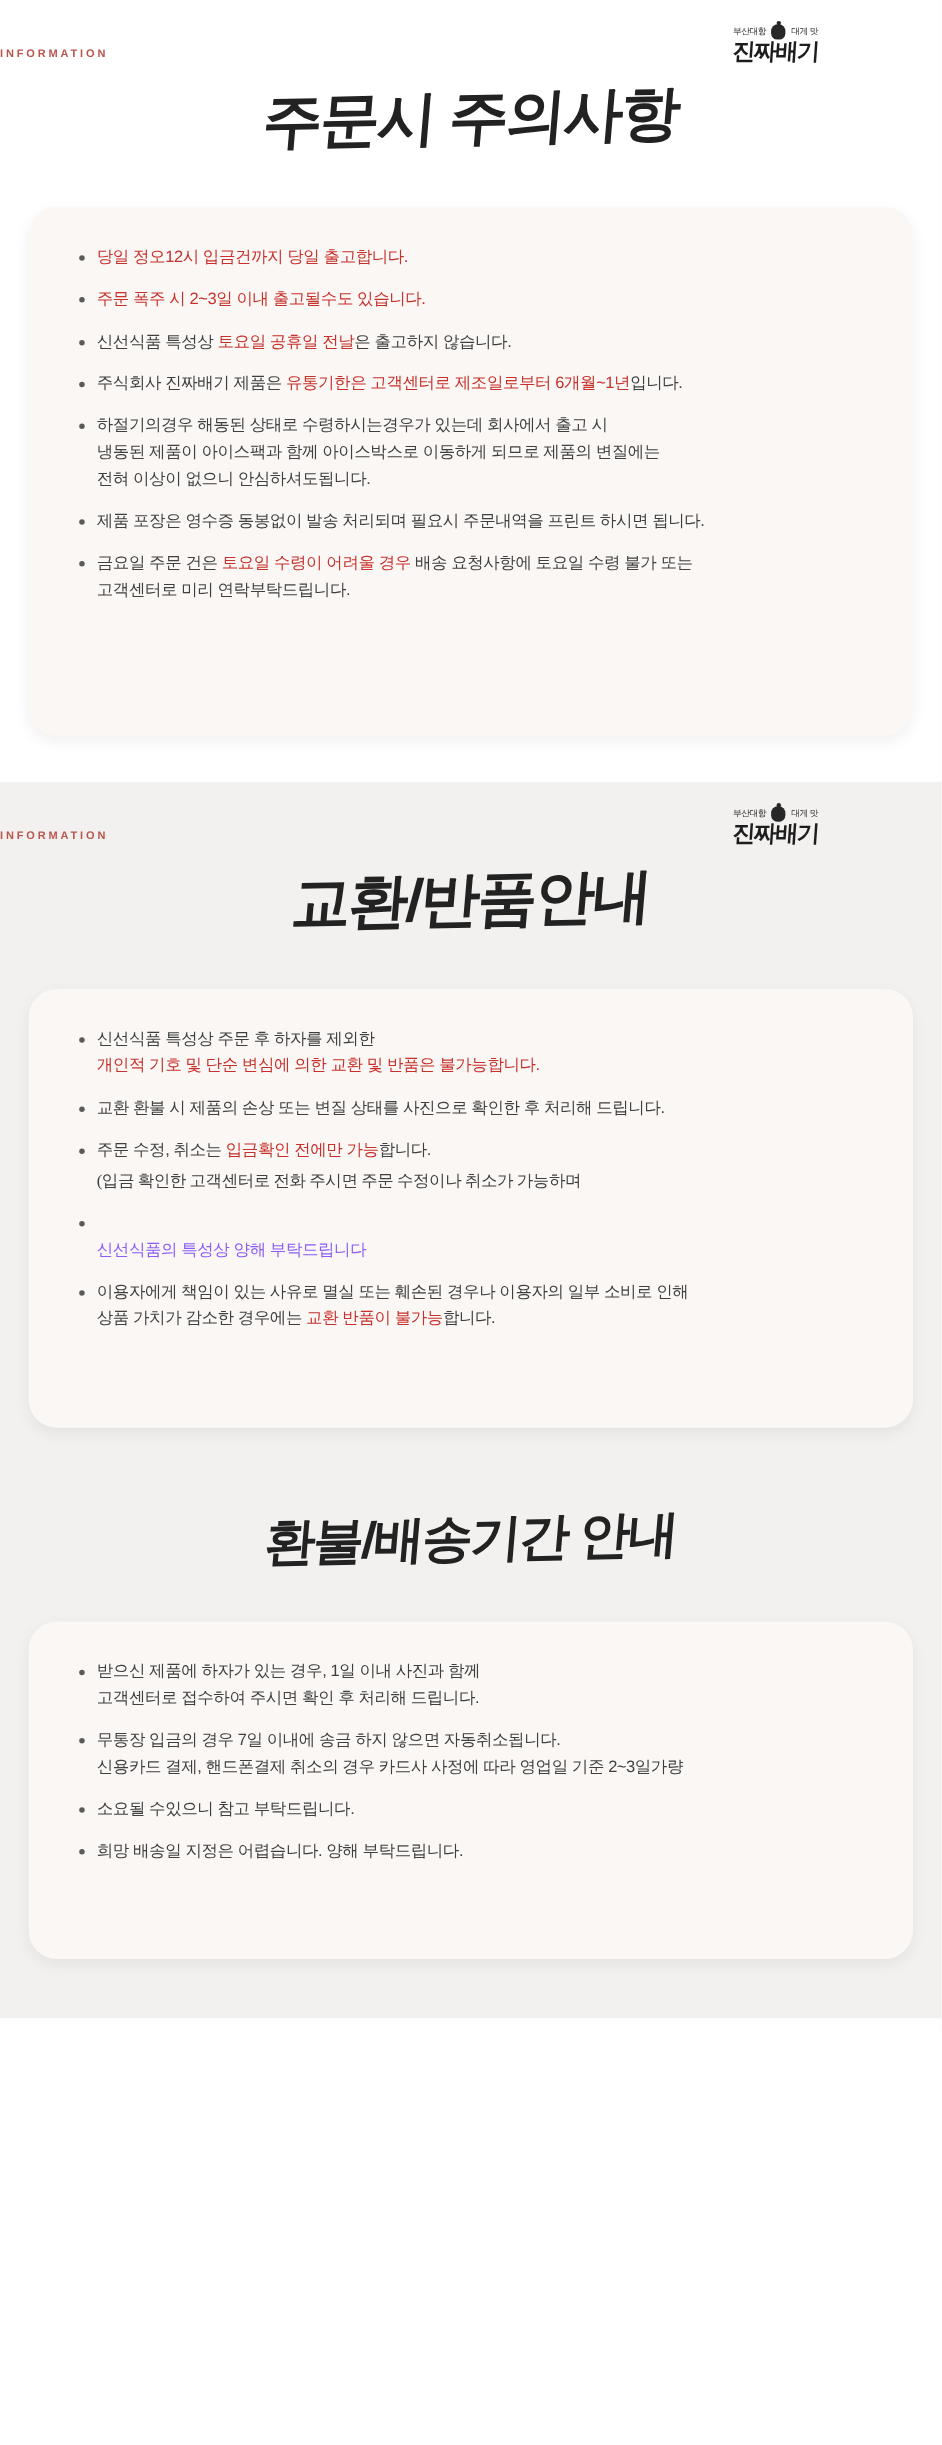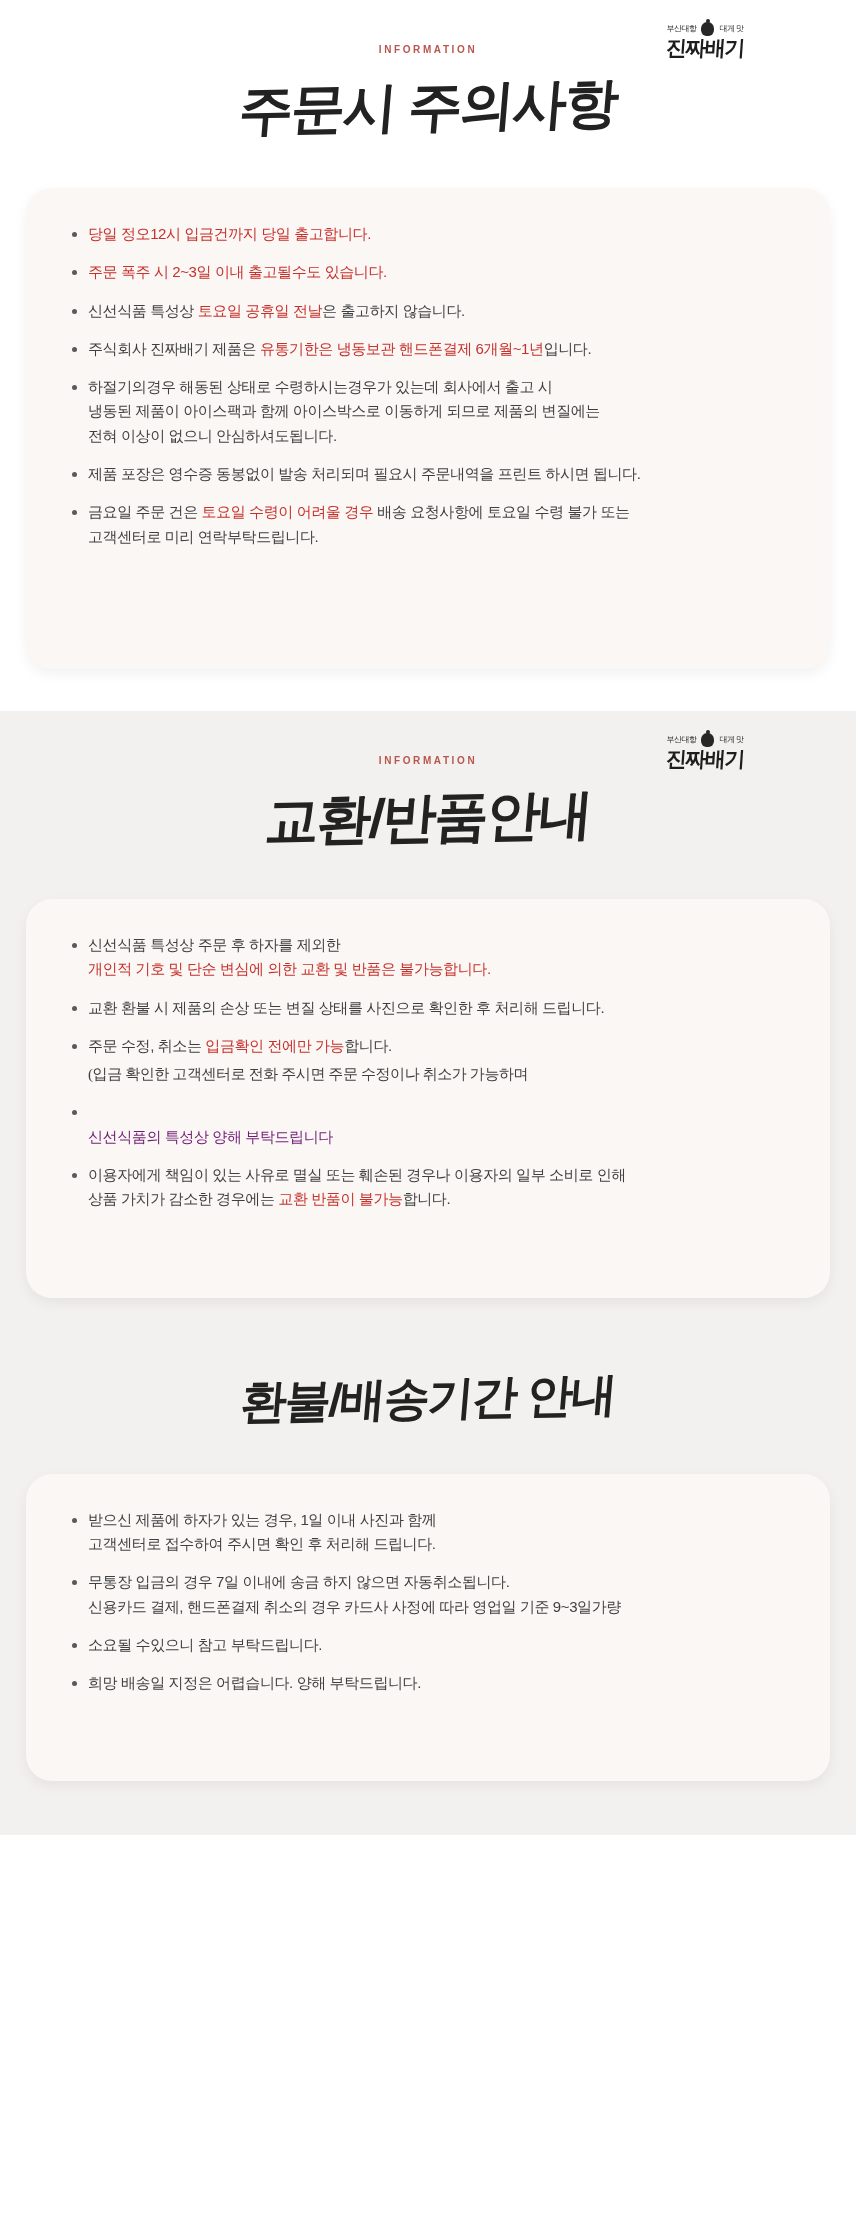--- a/index.html
+++ b/index.html
@@ -69,21 +69,20 @@
     font-size: 21px;
     font-weight: bold;
     color: #1d1d1d;
     letter-spacing: -1.5px;
     font-family: "Liberation Sans", sans-serif;
     transform: skewX(-4deg);
   }
 
   
   .info-label {
-    text-align: center;
     font-size: 10px;
     letter-spacing: 2.6px;
     color: #b9554d;
     font-weight: bold;
     padding-top: 22px;
   }
   .headline {
     text-align: center;
     font-size: 54px;
     font-weight: bold;
@@ -134,21 +133,21 @@
     content: "";
     position: absolute;
     left: 6px;
     top: 10px;
     width: 5px;
     height: 5px;
     background: #5a5a5a;
     border-radius: 50%;
   }
   .red   { color: #c7302b; }
-  .orange{ color: #701a75; }
+  .orange{ color: #8b5cf6; }
 </style>
 </head>
 <body>
 
 <div class="page">
 
   <div class="section s1">
 
     <div class="brand">
       <div class="brand-top">
@@ -160,21 +159,21 @@
     </div>
 
     <div class="info-label">INFORMATION</div>
     <h1 class="headline">주문시 주의사항</h1>
 
     <div class="card tall">
       <ul class="notes">
           <li class="bulleted"><span class="red">당일 정오12시 입금건까지 당일 출고합니다.</span></li>
           <li class="bulleted"><span class="red">주문 폭주 시 2~3일 이내 출고될수도 있습니다.</span></li>
           <li class="bulleted"><span>신선식품 특성상 </span><span class="red">토요일 공휴일 전날</span><span>은 출고하지 않습니다.</span></li>
-          <li class="bulleted"><span>주식회사 진짜배기 제품은 </span><span class="red">유통기한은 냉동보관 핸드폰결제 6개월~1년</span><span>입니다.</span></li>
+          <li class="bulleted"><span>주식회사 진짜배기 제품은 </span><span class="red">유통기한은 고객센터로 제조일로부터 6개월~1년</span><span>입니다.</span></li>
           <li class="bulleted"><span>하절기의경우 해동된 상태로 수령하시는경우가 있는데 회사에서 출고 시</span><br><span>냉동된 제품이 아이스팩과 함께 아이스박스로 이동하게 되므로 제품의 변질에는</span><br><span>전혀 이상이 없으니 안심하셔도됩니다.</span></li>
           <li class="bulleted"><span>제품 포장은 영수증 동봉없이 발송 처리되며 필요시 주문내역을 프린트 하시면 됩니다.</span></li>
           <li class="bulleted"><span>금요일 주문 건은 </span><span class="red">토요일 수령이 어려울 경우</span><span> 배송 요청사항에 토요일 수령 불가 또는</span><br><span>고객센터로 미리 연락부탁드립니다.</span></li>
         </ul>
     </div>
   </div>
 
   <div class="section s2">
 
     <div class="brand">
@@ -198,20 +197,20 @@
           <li class="bulleted"><br><span class="orange">신선식품의 특성상 양해 부탁드립니다</span></li>
           <li class="bulleted"><span>이용자에게 책임이 있는 사유로 멸실 또는 훼손된 경우나 이용자의 일부 소비로 인해</span><br><span>상품 가치가 감소한 경우에는 </span><span class="red">교환 반품이 불가능</span><span>합니다.</span></li>
         </ul>
     </div>
 
     <h1 class="headline small" style="margin-top:70px">환불/배송기간 안내</h1>
 
     <div class="card mid">
       <ul class="notes">
           <li class="bulleted"><span>받으신 제품에 하자가 있는 경우, 1일 이내 사진과 함께</span><br><span>고객센터로 접수하여 주시면 확인 후 처리해 드립니다.</span></li>
-          <li class="bulleted"><span>무통장 입금의 경우 7일 이내에 송금 하지 않으면 자동취소됩니다.</span><br><span>신용카드 결제, 핸드폰결제 취소의 경우 카드사 사정에 따라 영업일 기준 9~3일가량</span></li>
+          <li class="bulleted"><span>무통장 입금의 경우 7일 이내에 송금 하지 않으면 자동취소됩니다.</span><br><span>신용카드 결제, 핸드폰결제 취소의 경우 카드사 사정에 따라 영업일 기준 2~3일가량</span></li>
           <li class="bulleted"><span>소요될 수있으니 참고 부탁드립니다.</span></li>
           <li class="bulleted"><span>희망 배송일 지정은 어렵습니다. 양해 부탁드립니다.</span></li>
         </ul>
     </div>
   </div>
 
 </div>
 
 </body></html>

